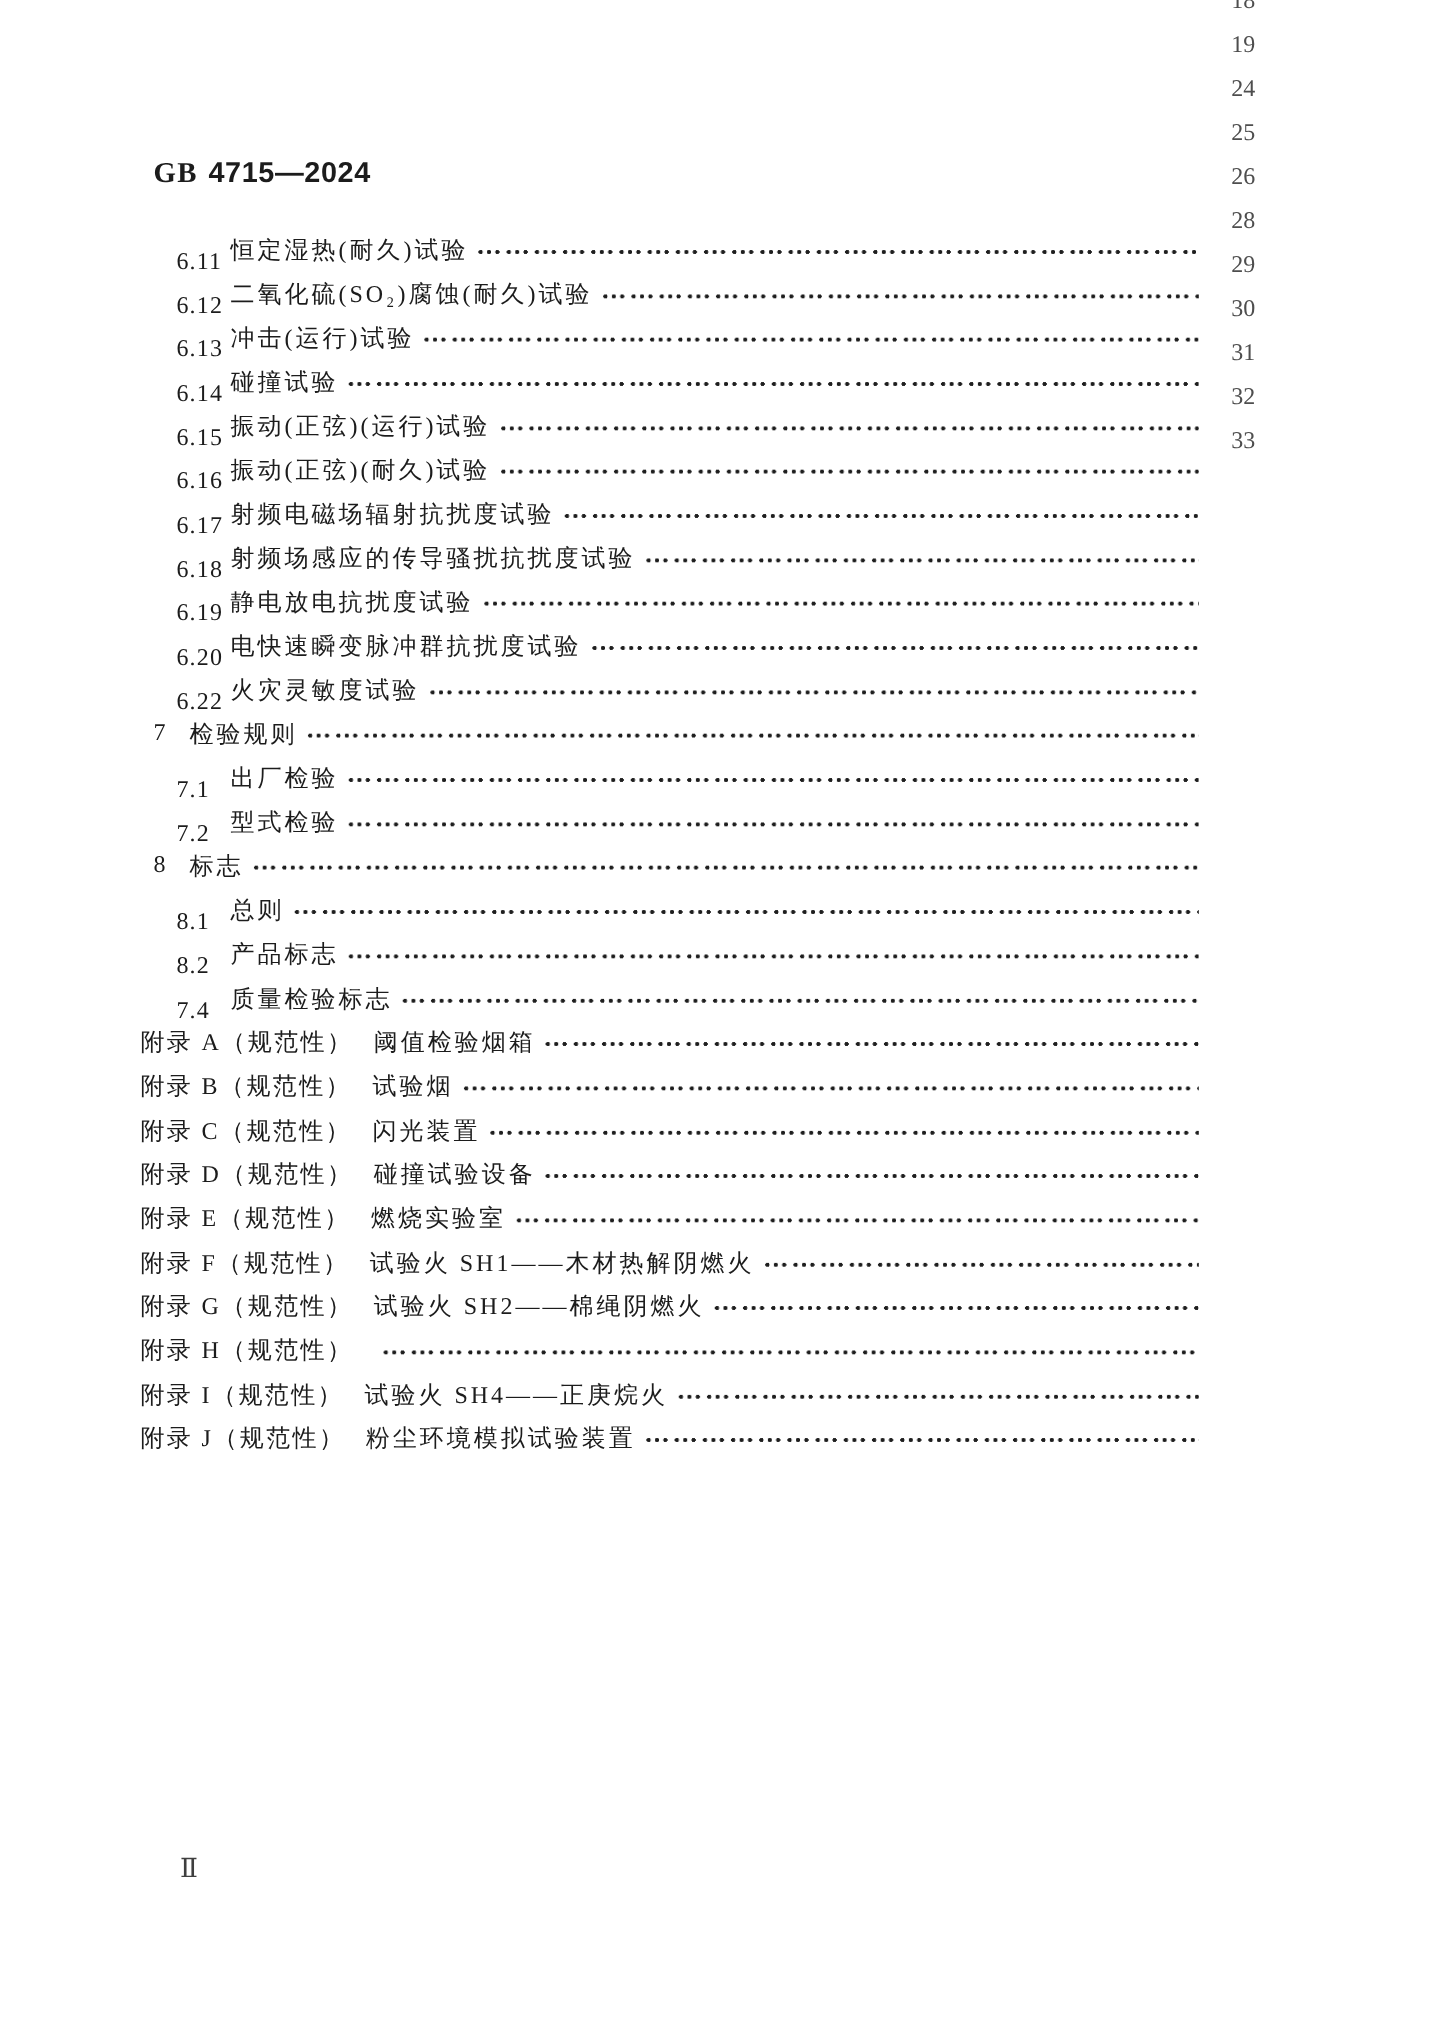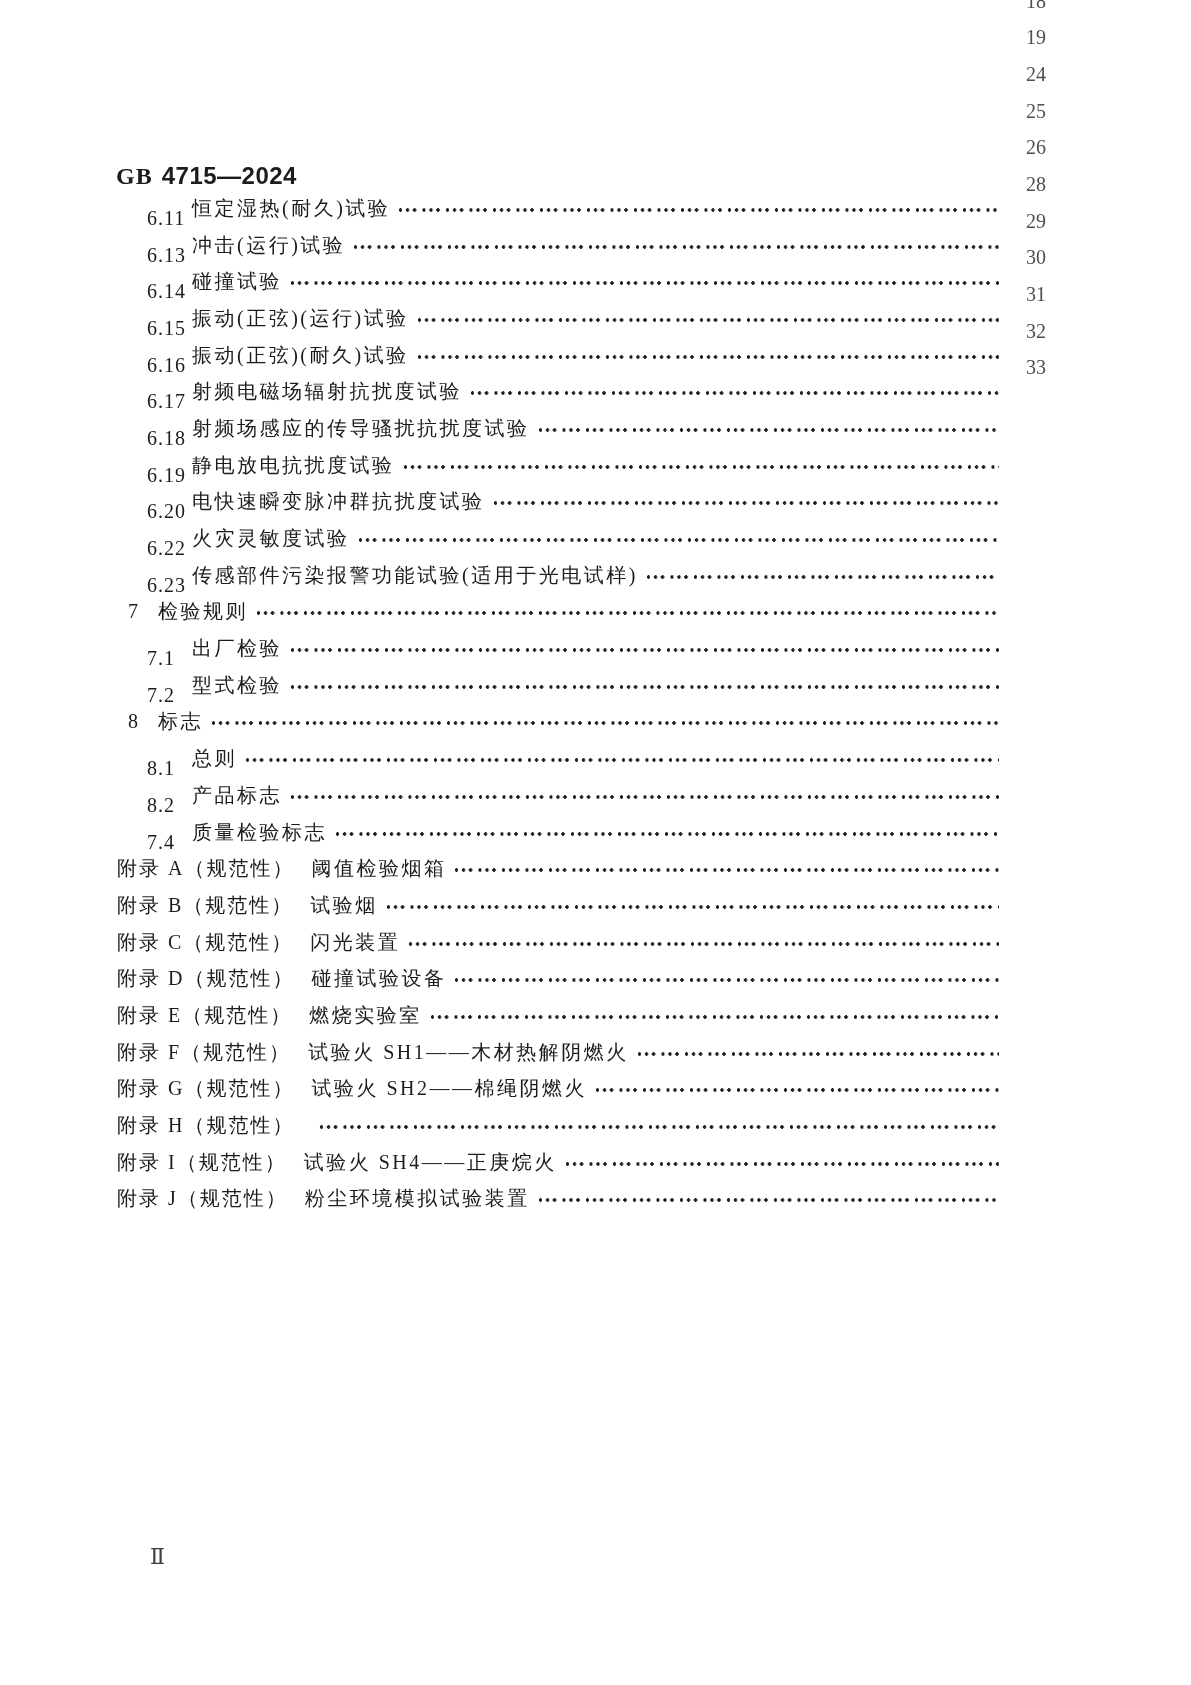--- a/index.html
+++ b/index.html
@@ -7,26 +7,25 @@
     position: relative;
     width: 1191px;
     height: 1685px;
     background: #ffffff;
     font-family: "Liberation Serif", "DejaVu Serif", serif;
     color: #1c1c1c;
     overflow: hidden;
   }
   .doc-header {
     position: absolute;
-    left: 116px;
+    left: 128px;
     top: 131px;
     font-size: 24px;
     line-height: 28px;
     white-space: nowrap;
-    margin-top: 31px;
   }
   .code-gb {
     font-weight: 700;
     letter-spacing: 1px;
   }
   .code-num {
     font-family: "Liberation Sans", "DejaVu Sans", sans-serif;
     font-weight: 600;
     margin-left: 9px;
     letter-spacing: 0.5px;
@@ -96,20 +95,26 @@
   </div>
 
   <div class="toc">
   <div class="row l2">
     <span class="num">6.11</span>
     <span class="title">恒定湿热(耐久)试验</span>
     <span class="leader"></span>
     <span class="page">12</span>
   </div>
 
+  <div class="row l2">
+    <span class="num">6.12</span>
+    <span class="title">二氧化硫(SO₂)腐蚀(耐久)试验</span>
+    <span class="leader"></span>
+    <span class="page">13</span>
+  </div>
 
   <div class="row l2">
     <span class="num">6.13</span>
     <span class="title">冲击(运行)试验</span>
     <span class="leader"></span>
     <span class="page">13</span>
   </div>
 
   <div class="row l2">
     <span class="num">6.14</span>
@@ -161,26 +166,20 @@
   </div>
 
 
   <div class="row l2">
     <span class="num">6.22</span>
     <span class="title">火灾灵敏度试验</span>
     <span class="leader"></span>
     <span class="page">16</span>
   </div>
 
-  <div class="row l2">
-    <span class="num">6.23</span>
-    <span class="title">传感部件污染报警功能试验(适用于光电试样)</span>
-    <span class="leader"></span>
-    <span class="page">16</span>
-  </div>
 
   <div class="row l1">
     <span class="num">7</span>
     <span class="title">检验规则</span>
     <span class="leader"></span>
     <span class="page">17</span>
   </div>
 
   <div class="row l2">
     <span class="num">7.1</span>

